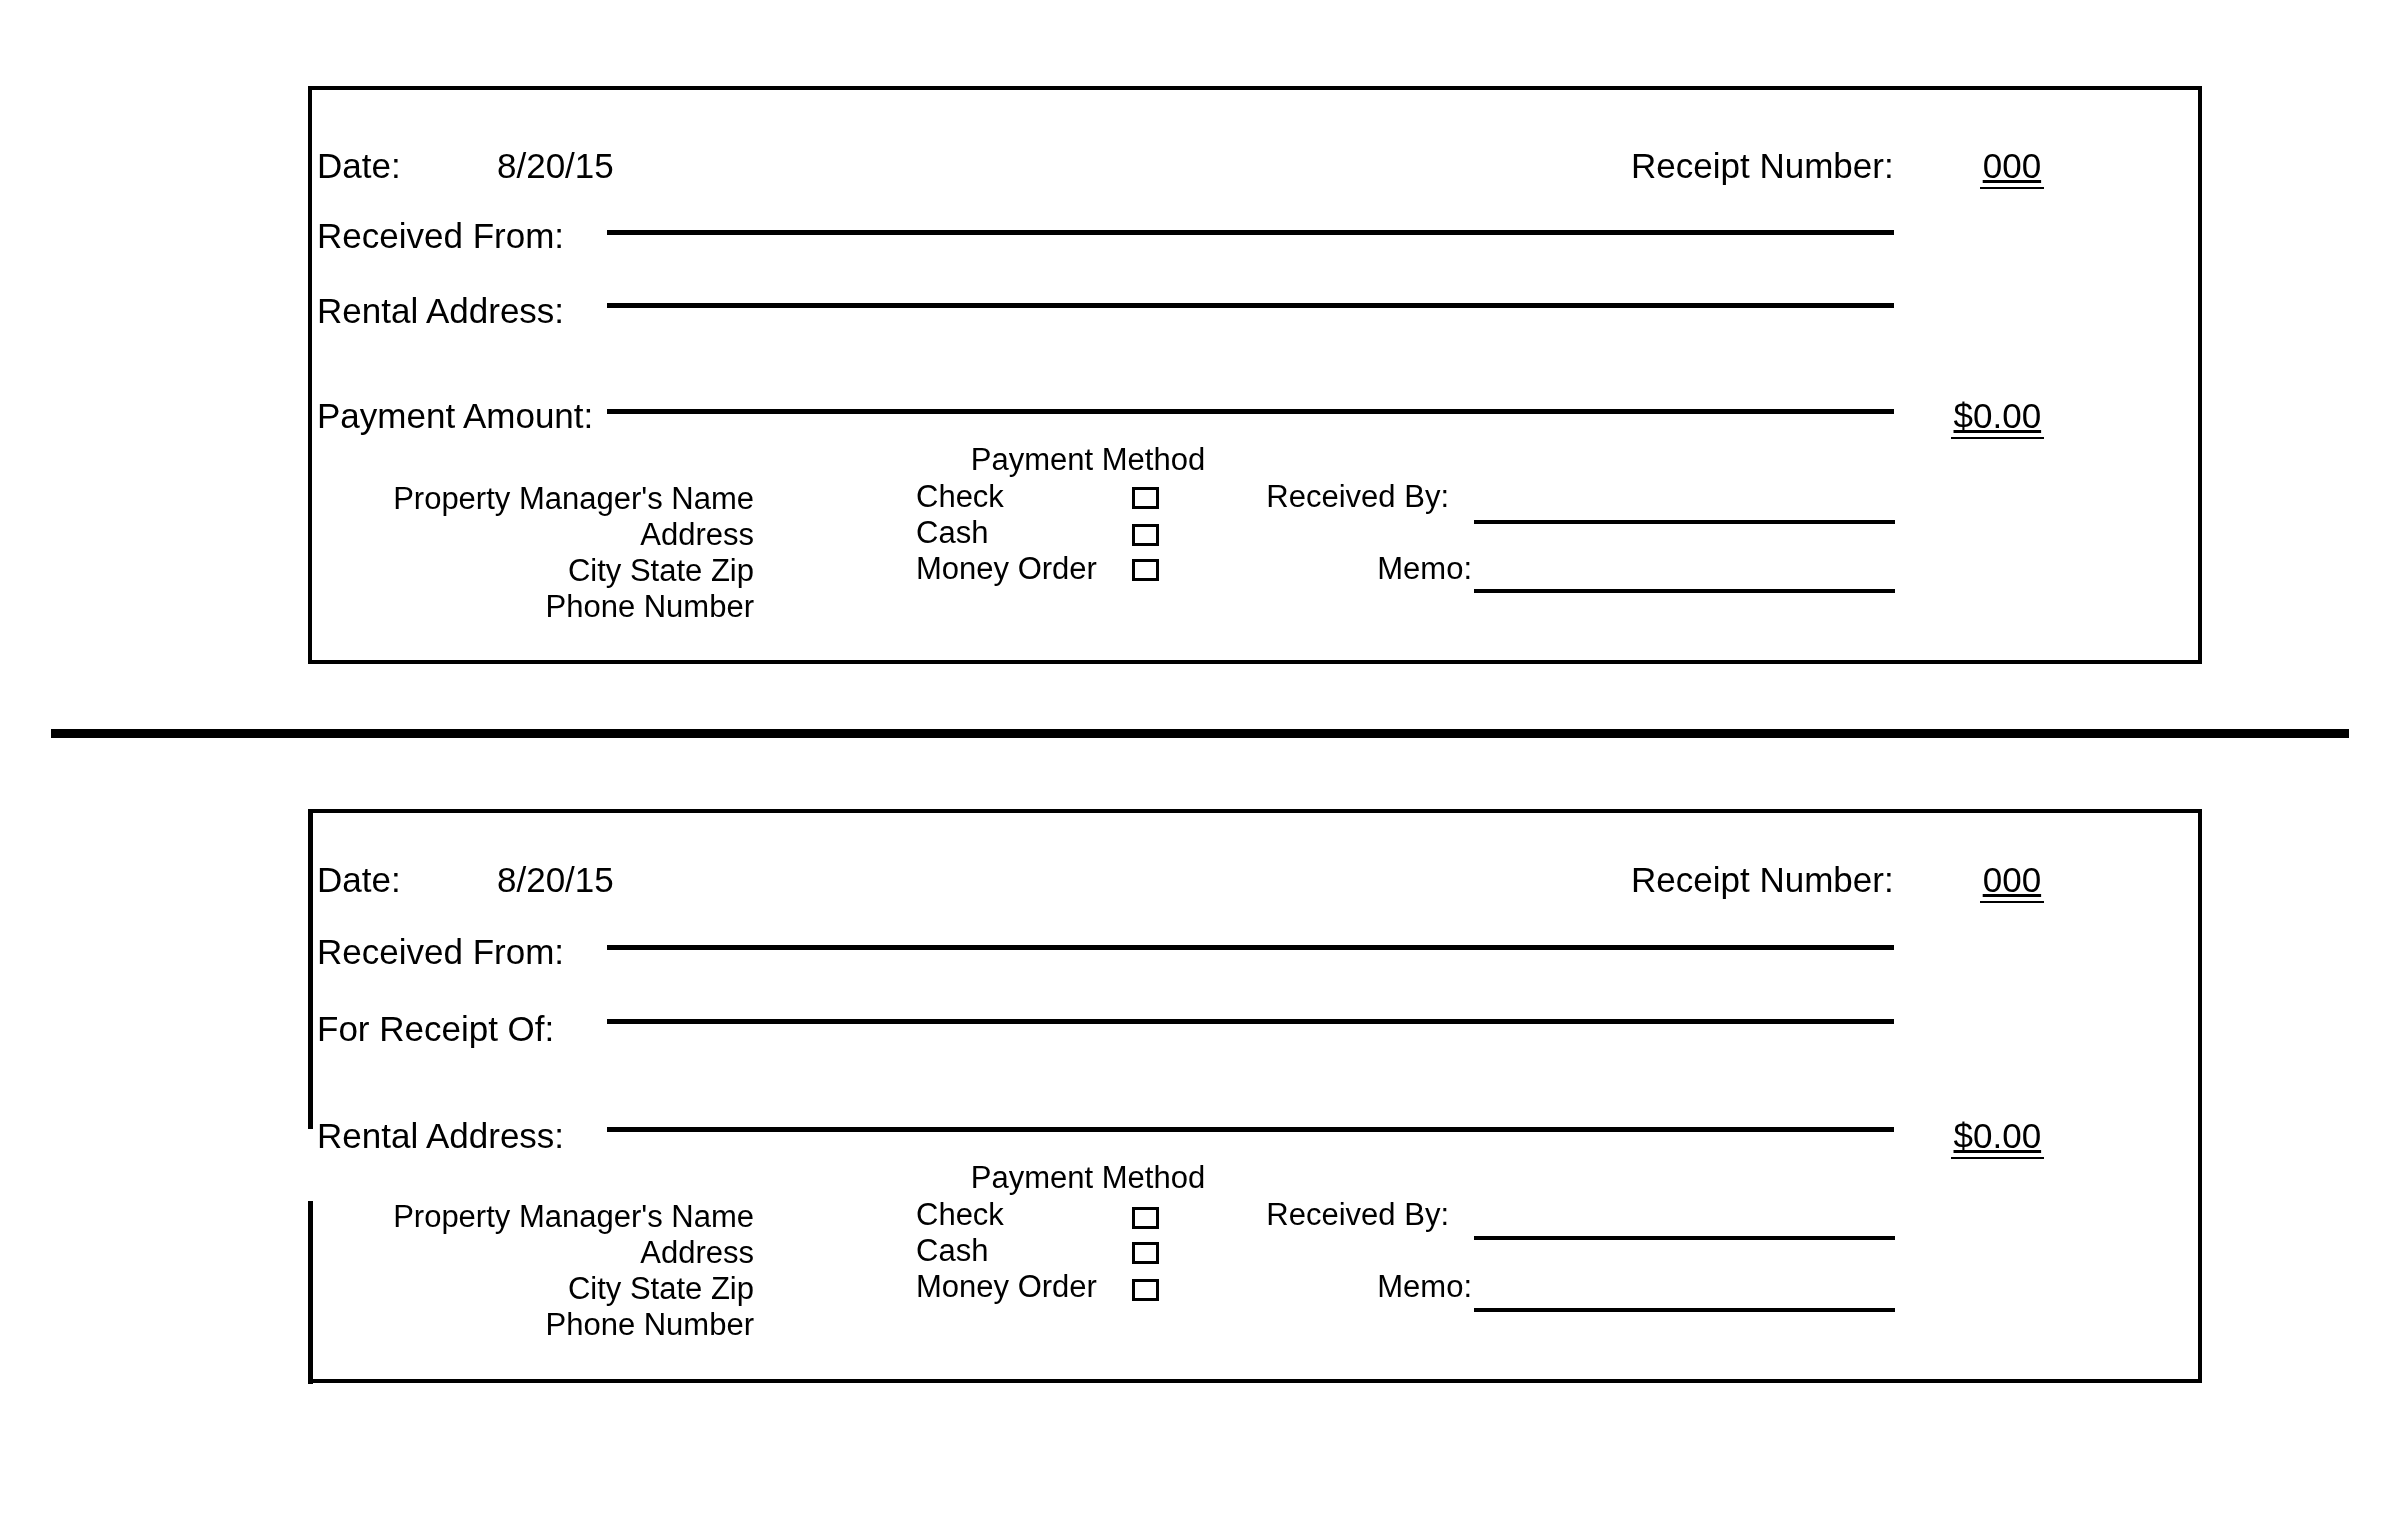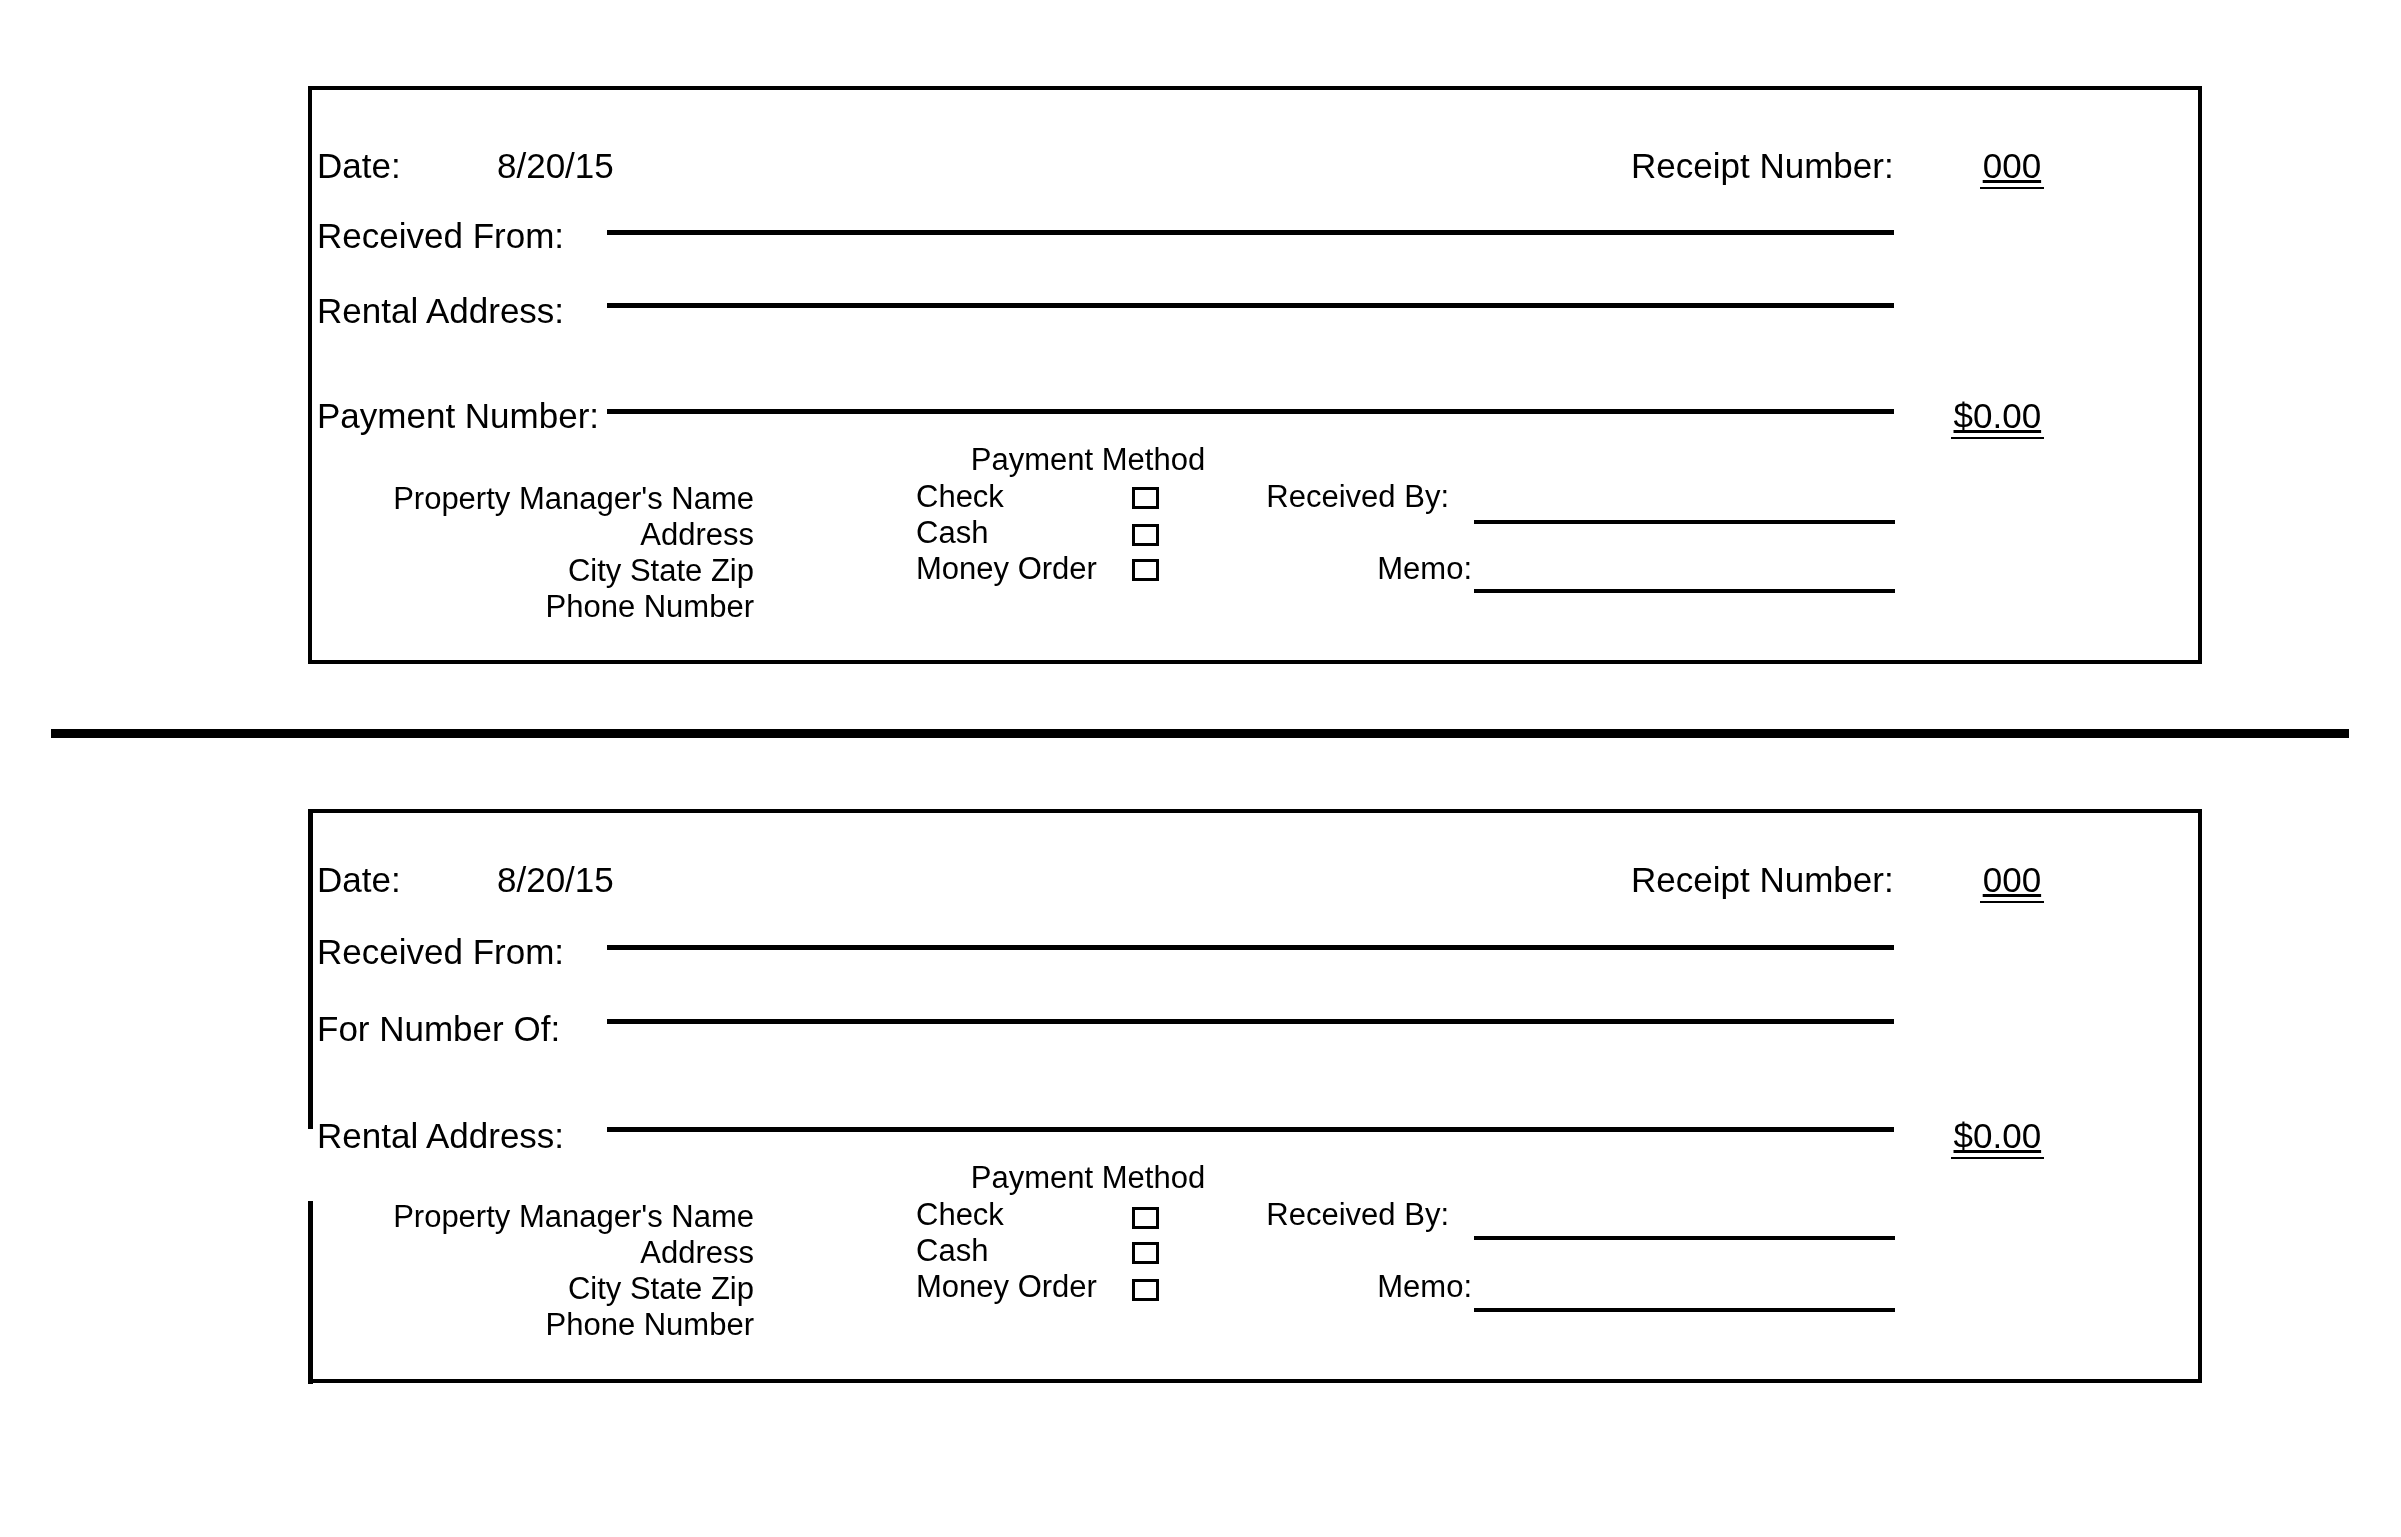--- a/index.html
+++ b/index.html
@@ -40,21 +40,21 @@
     <div class="abs t36" style="left:497px; top:123px;">8/20/15</div>
     <div class="abs t36" style="left:1631px; top:123px;">Receipt Number:</div>
     <div class="abs t36 uval" style="right:358px; top:123px;">000</div>
 
     <div class="abs t36" style="left:317px; top:193px;">Received From:</div>
     <div class="fline" style="left:607px; top:230px; width:1287px;"></div>
 
     <div class="abs t36" style="left:317px; top:268px;">Rental Address:</div>
     <div class="fline" style="left:607px; top:303px; width:1287px;"></div>
 
-    <div class="abs t36" style="left:317px; top:373px;">Payment Number:</div>
+    <div class="abs t36" style="left:317px; top:373px;">Payment Amount:</div>
     <div class="fline" style="left:607px; top:409px; width:1287px;"></div>
     <div class="abs t36 uval" style="right:358px; top:373px;">$0.00</div>
 
     <div class="abs t32 ctr" style="left:1088px; top:444px;">Payment Method</div>
 
     <div class="abs t32" style="left:916px; top:481px;">Check</div>
     <div class="cbox" style="left:1132px; top:487px;"></div>
     <div class="abs t32" style="left:916px; top:517px;">Cash</div>
     <div class="cbox" style="left:1132px; top:524px;"></div>
     <div class="abs t32" style="left:916px; top:553px;">Money Order</div>
@@ -81,21 +81,21 @@
     <div class="vseg" style="left:308px; top:1201px; height:183px;"></div>
 
     <div class="abs t36" style="left:317px; top:837px;">Date:</div>
     <div class="abs t36" style="left:497px; top:837px;">8/20/15</div>
     <div class="abs t36" style="left:1631px; top:837px;">Receipt Number:</div>
     <div class="abs t36 uval" style="right:358px; top:837px;">000</div>
 
     <div class="abs t36" style="left:317px; top:909px;">Received From:</div>
     <div class="fline" style="left:607px; top:945px; width:1287px;"></div>
 
-    <div class="abs t36" style="left:317px; top:986px;">For Number Of:</div>
+    <div class="abs t36" style="left:317px; top:986px;">For Receipt Of:</div>
     <div class="fline" style="left:607px; top:1019px; width:1287px;"></div>
 
     <div class="abs t36" style="left:317px; top:1093px;">Rental Address:</div>
     <div class="fline" style="left:607px; top:1127px; width:1287px;"></div>
     <div class="abs t36 uval" style="right:358px; top:1093px;">$0.00</div>
 
     <div class="abs t32 ctr" style="left:1088px; top:1162px;">Payment Method</div>
 
     <div class="abs t32" style="left:916px; top:1199px;">Check</div>
     <div class="cbox" style="left:1132px; top:1207px;"></div>

